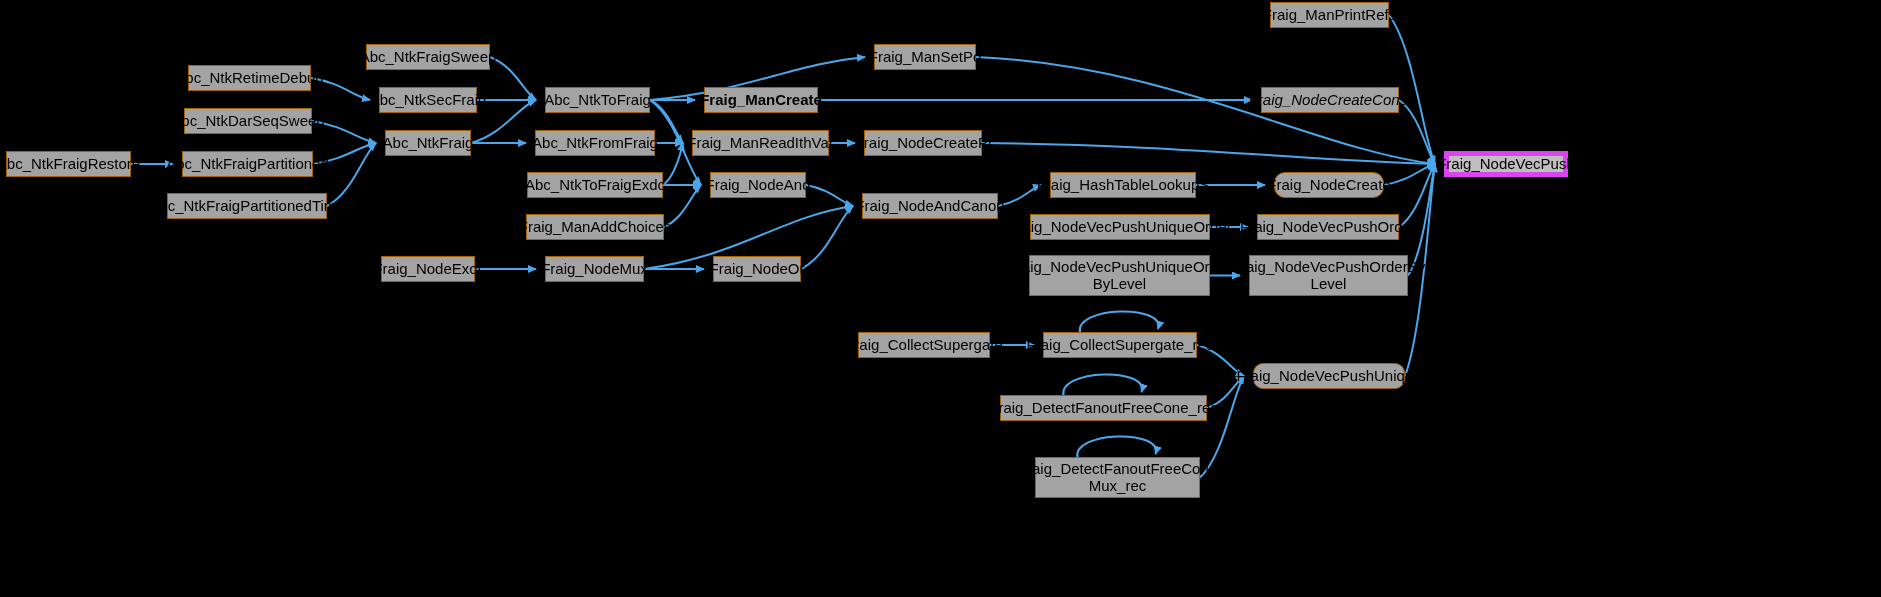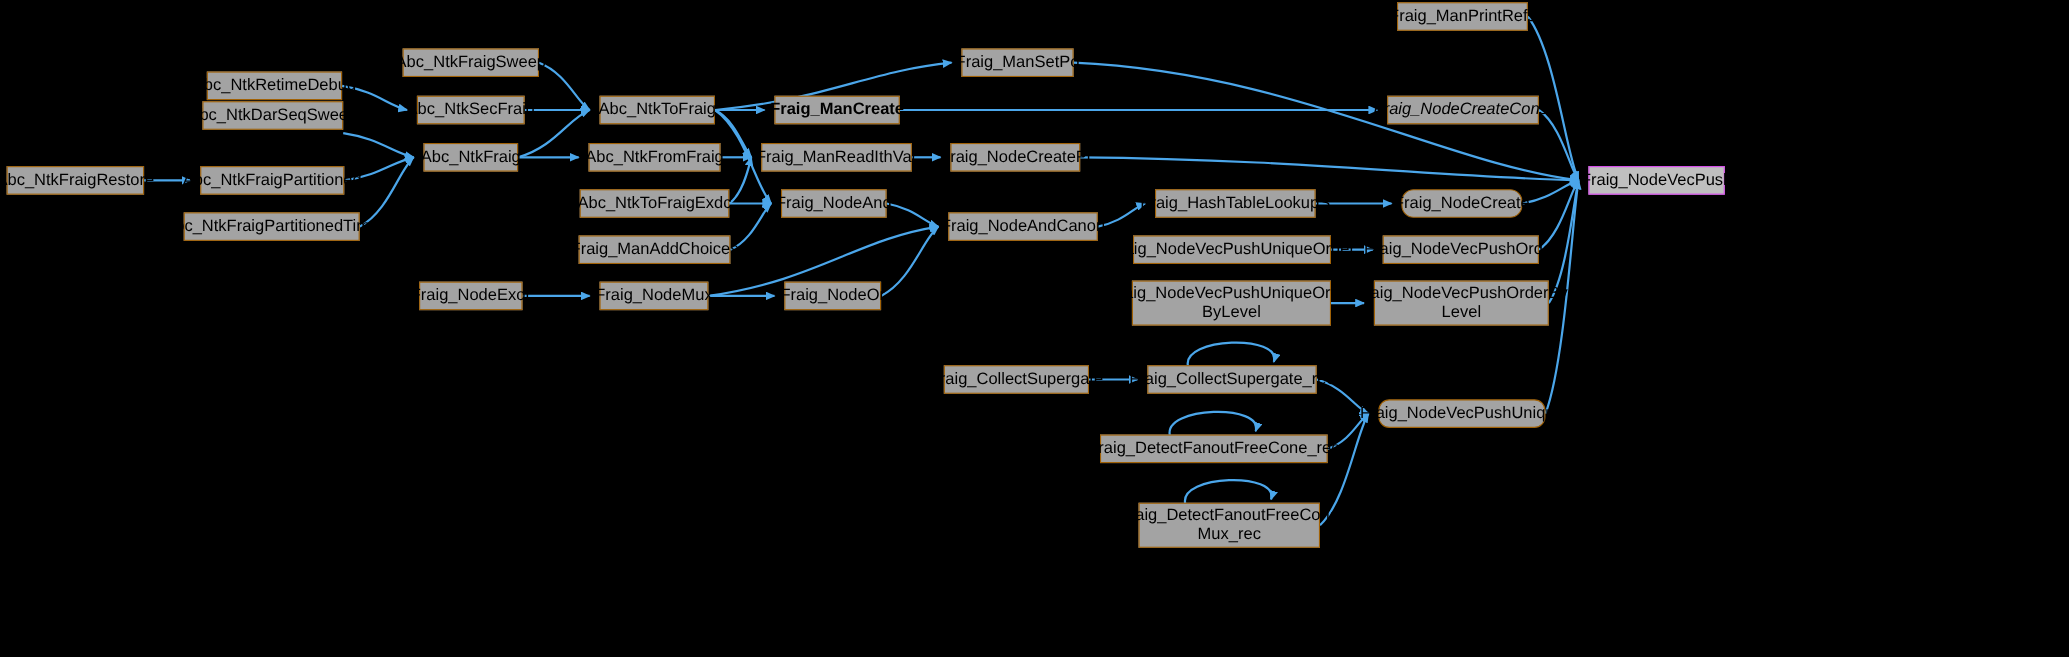--- a/index.html
+++ b/index.html
@@ -29,21 +29,21 @@
     display:flex;
     align-items:center;
     justify-content:center;
     text-align:center;
     white-space:pre;
     letter-spacing:0px;
     z-index:3;
   }
   .node.current{
     background:#bfbfbf;
-    border:1px solid #d946ef;
+    border:5px solid #d946ef;
   }
   .node .lbl{ display:block; padding:0 3px; }
 </style>
 </head>
 <body>
 
 <div id="stage">
   <svg id="edges" viewBox="0 0 1881 597" xmlns="http://www.w3.org/2000/svg">
       <defs>
         <marker id="ah" markerWidth="9" markerHeight="8" refX="8" refY="4" orient="auto" markerUnits="userSpaceOnUse">
@@ -89,21 +89,21 @@
       <path d="M982,143 C1176.04,144.68 1314.6399999999999,161.06 1435,164" fill="none" stroke="#4ba6ea" stroke-width="2" marker-end="url(#ah)"></path>
       <path d="M1389,15 C1413.75,47.78 1423.1,137.18 1435,164" fill="none" stroke="#4ba6ea" stroke-width="2" marker-end="url(#ah)"></path>
       <path d="M1399,100 C1419.25,114.08 1426.9,152.48 1435,164" fill="none" stroke="#4ba6ea" stroke-width="2" marker-end="url(#ah)"></path>
       <path d="M1384,185 C1411,180.38 1421.2,167.78 1435,164" fill="none" stroke="#4ba6ea" stroke-width="2" marker-end="url(#ah)"></path>
       <path d="M1399,227 C1419.25,213.14 1426.9,175.34 1435,164" fill="none" stroke="#4ba6ea" stroke-width="2" marker-end="url(#ah)"></path>
       <path d="M1408,275.5 C1424.2,250.97 1430.32,184.07 1435,164" fill="none" stroke="#4ba6ea" stroke-width="2" marker-end="url(#ah)"></path>
       <path d="M1405,376 C1422.55,329.36 1429.18,202.16 1435,164" fill="none" stroke="#4ba6ea" stroke-width="2" marker-end="url(#ah)"></path>
     </svg>
 <div class="node" style="left: 6px; top: 151px; width: 125px; height: 26px;"><span class="lbl">Abc_NtkFraigRestore</span></div>
     <div class="node" style="left: 188px; top: 65px; width: 123px; height: 26px;"><span class="lbl">Abc_NtkRetimeDebug</span></div>
-    <div class="node" style="left: 184px; top: 92px; width: 128px; height: 26px;"><span class="lbl">Abc_NtkDarSeqSweep</span></div>
+    <div class="node" style="left: 184px; top: 108px; width: 128px; height: 26px;"><span class="lbl">Abc_NtkDarSeqSweep</span></div>
     <div class="node" style="left: 182px; top: 151px; width: 131px; height: 26px;"><span class="lbl">Abc_NtkFraigPartitioned</span></div>
     <div class="node" style="left: 167px; top: 193px; width: 160px; height: 26px;"><span class="lbl">Abc_NtkFraigPartitionedTime</span></div>
     <div class="node" style="left: 381px; top: 256px; width: 94px; height: 26px;"><span class="lbl">Fraig_NodeExor</span></div>
     <div class="node" style="left: 366px; top: 44px; width: 124px; height: 26px;"><span class="lbl">Abc_NtkFraigSweep</span></div>
     <div class="node" style="left: 379px; top: 87px; width: 98px; height: 26px;"><span class="lbl">Abc_NtkSecFraig</span></div>
     <div class="node" style="left: 385px; top: 130px; width: 86px; height: 26px;"><span class="lbl">Abc_NtkFraig</span></div>
     <div class="node" style="left: 545px; top: 87px; width: 105px; height: 26px;"><span class="lbl">Abc_NtkToFraig</span></div>
     <div class="node" style="left: 535px; top: 130px; width: 120px; height: 26px; text-align: center;"><span class="lbl">Abc_NtkFromFraig</span></div>
     <div class="node" style="left: 527px; top: 172px; width: 136px; height: 26px;"><span class="lbl">Abc_NtkToFraigExdc</span></div>
     <div class="node" style="left: 526px; top: 214px; width: 138px; height: 26px;"><span class="lbl">Fraig_ManAddChoices</span></div>

